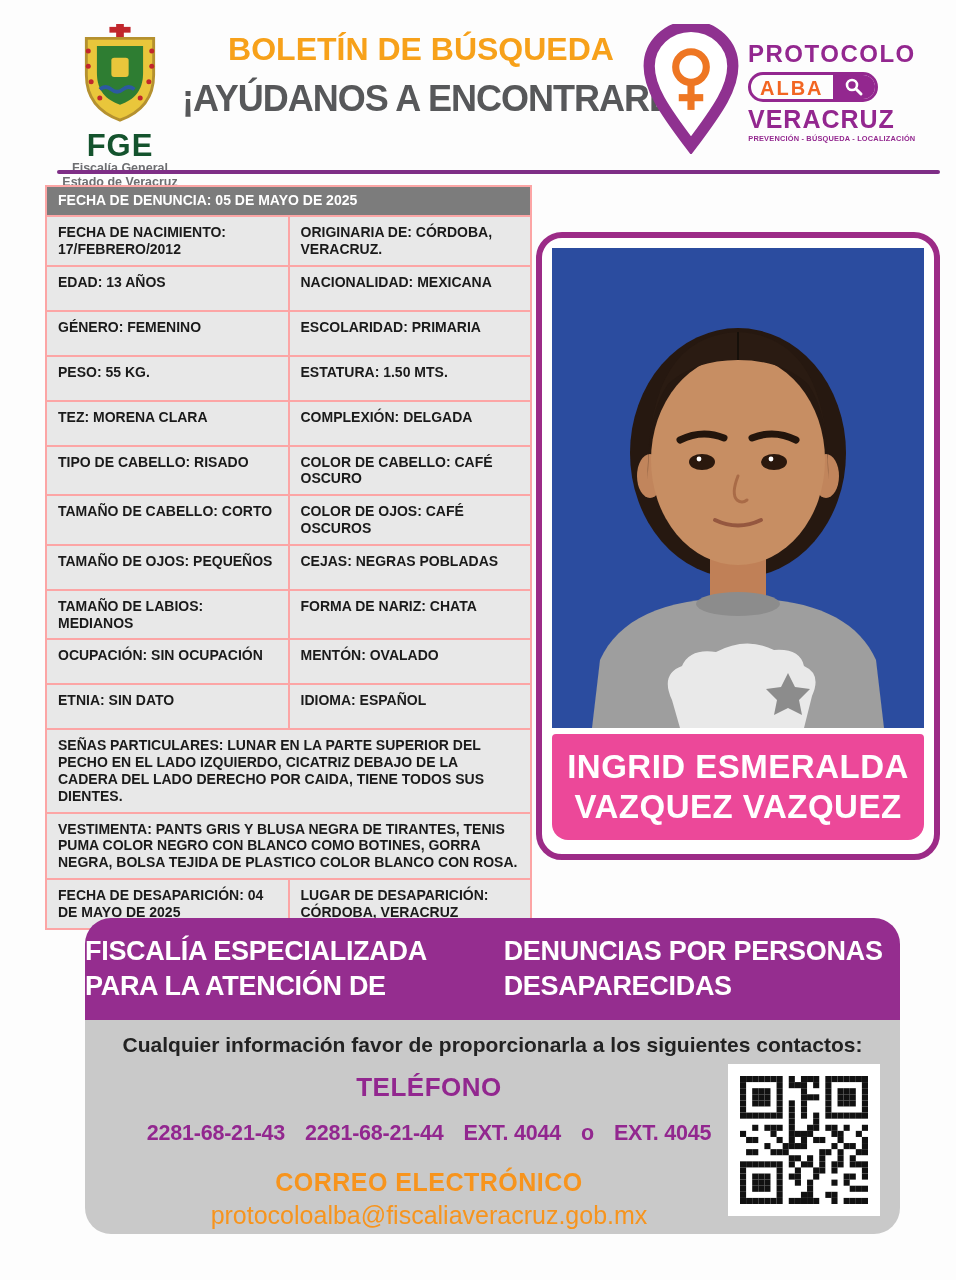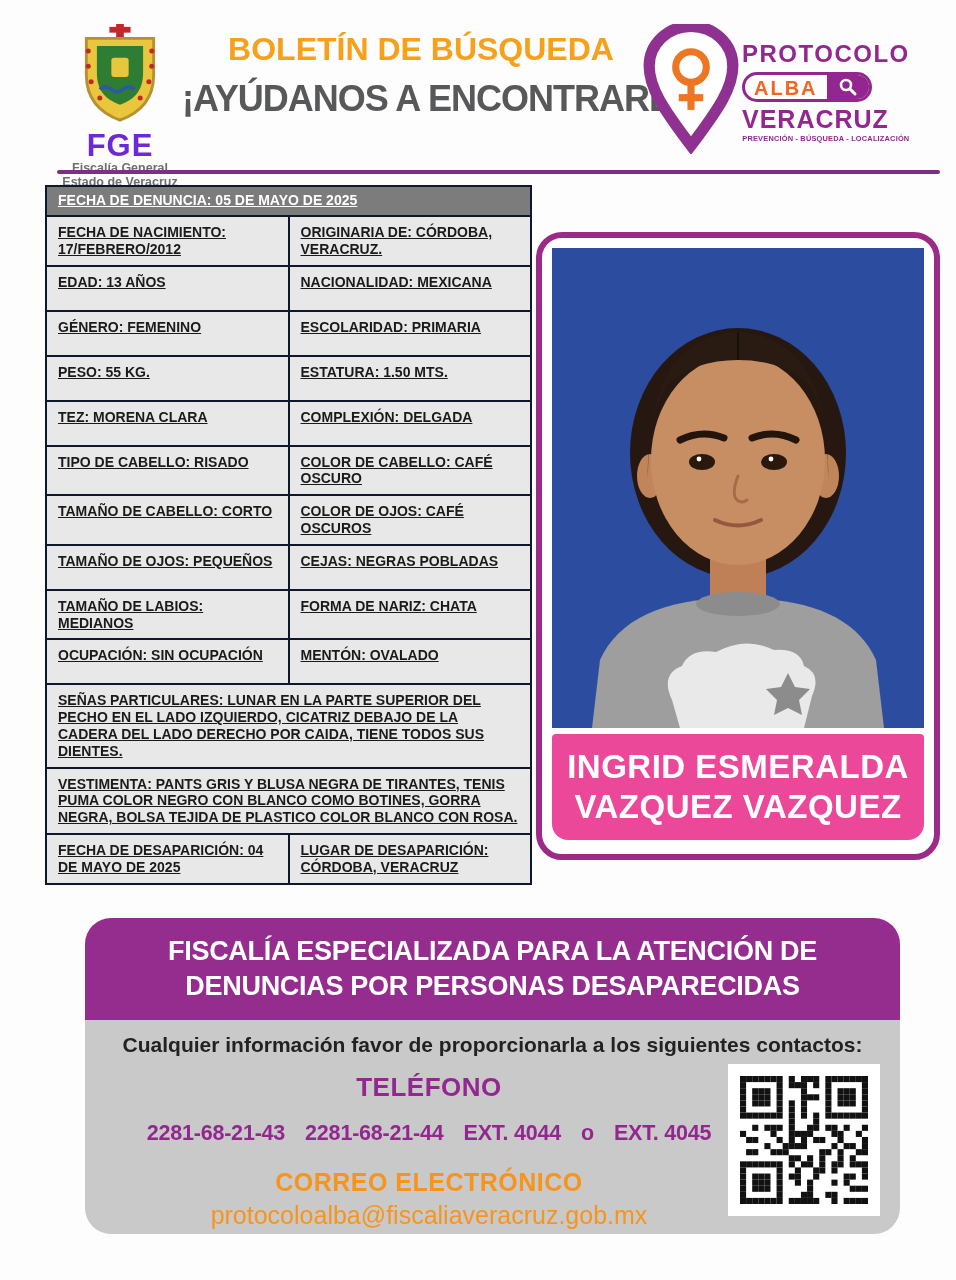--- a/index.html
+++ b/index.html
@@ -2,58 +2,58 @@
 <html><head>
 <meta charset="utf-8">
 <style>
   html,body{margin:0;padding:0;background:#fff;}
   .page{position:relative;width:956px;height:1280px;background:#fdfdfd;overflow:hidden;
         font-family:"Liberation Sans",sans-serif;}
   *{box-sizing:border-box;}
 
   
   .fge-block{position:absolute;left:56px;top:24px;width:128px;text-align:center;}
-  .fge-acronym{font-size:31px;font-weight:900;color:#6d28d9;letter-spacing:1px;line-height:1;margin-top:2px;}
+  .fge-acronym{font-size:31px;font-weight:900;color:#14532d;letter-spacing:1px;line-height:1;margin-top:2px;}
   .fge-org{font-size:12.5px;font-weight:bold;color:#6D6E71;line-height:1.15;}
 
   .title-block{position:absolute;left:182px;top:32px;width:478px;text-align:center;}
   .bulletin-title{font-size:32px;font-weight:900;color:#F7A11A;line-height:1.12;letter-spacing:0;}
   .subtitle{font-size:36px;font-weight:900;color:#57585A;margin-top:10px;letter-spacing:-1px;white-space:nowrap;}
 
-  .alba-block{position:absolute;left:640px;top:24px;width:260px;display:flex;}
+  .alba-block{position:absolute;left:640px;top:24px;width:260px;display:flex;gap:6px;}
   .alba-text{padding-top:16px;}
   .alba-protocolo{font-size:24px;font-weight:bold;color:#93278F;letter-spacing:1.5px;}
   .alba-pill{display:flex;align-items:stretch;border:3px solid #93278F;border-radius:16px;overflow:hidden;
              height:30px;width:fit-content;margin:4px 0;}
   .alba-word{color:#F26522;font-size:20px;font-weight:900;letter-spacing:2px;padding:2px 9px 0 9px;border-radius:8px;}
   .alba-mag{background:#93278F;width:42px;display:flex;align-items:center;justify-content:center;}
   .alba-veracruz{font-size:25px;font-weight:800;color:#93278F;letter-spacing:1px;line-height:1.05;}
   .alba-tagline{font-size:7.4px;font-weight:bold;color:#93278F;letter-spacing:.2px;margin-top:2px;white-space:nowrap;text-align:center;}
 
   .purple-rule{position:absolute;left:57px;top:170px;width:883px;height:4px;background:#7E2E86;border-radius:2px;}
 
   
   .details{position:absolute;left:45px;top:185px;width:487px;border-collapse:collapse;table-layout:fixed;}
-  .details td{border:2px solid #0f172a;background:#E8E8E8;padding:7px 11px;font-size:14px;font-weight:bold;
-              color:#1a1a1a;vertical-align:top;line-height:1.2;height:45px;text-decoration:underline;}
+  .details td{border:2px solid #fca5a5;background:#E8E8E8;padding:7px 11px;font-size:14px;font-weight:bold;
+              color:#1a1a1a;vertical-align:top;line-height:1.2;height:45px;}
   .details td.th{background:#7C7C7C;color:#fff;height:30px;padding:5px 11px;}
   .details td.wide{height:auto;}
 
   
   .photo-card{position:absolute;left:536px;top:232px;width:404px;height:628px;border:6px solid #9C2B87;
               border-radius:26px;background:#fff;padding:10px;}
   .photo-frame{width:100%;height:480px;background:#2B4C9F;overflow:hidden;}
   .photo-frame svg{display:block;}
   .name-plate{margin-top:6px;height:106px;background:#ec4899;border-radius:4px 4px 16px 16px;
               display:flex;flex-direction:column;align-items:center;justify-content:center;}
   .name-line{color:#fff;font-size:33px;font-weight:800;line-height:1.22;letter-spacing:.5px;}
 
   
   .contact-card{position:absolute;left:85px;top:918px;width:815px;}
-  .contact-head{background:#952D8F;border-radius:26px 26px 0 0;height:102px;display:flex;flex-direction:column;
+  .contact-head{background:#952D8F;border-radius:26px 26px 0 0;height:102px;display:flex;flex-direction:row;
                 align-items:center;justify-content:center;}
   .contact-head-line{color:#fff;font-size:27px;font-weight:800;line-height:1.3;letter-spacing:-.3px;}
   .contact-body{background:#C9C9C9;border-radius:0 0 26px 26px;height:214px;position:relative;padding:13px 20px;}
   .contact-instruction{text-align:center;font-size:21px;font-weight:800;color:#222;}
   .contact-col{width:648px;display:flex;flex-direction:column;align-items:center;text-align:right;}
   .phone-label{margin-top:15px;font-size:26px;font-weight:900;color:#92278F;letter-spacing:.5px;}
   .phone-line{margin-top:18px;display:flex;gap:20px;white-space:nowrap;font-size:21.5px;font-weight:700;
               color:#92278F;letter-spacing:-.2px;}
   .email-label{margin-top:22px;font-size:25px;font-weight:900;color:#F7941D;letter-spacing:.5px;}
   .email-text{margin-top:4px;font-size:25px;font-weight:400;color:#F7941D;text-decoration:none;}
@@ -158,20 +158,24 @@
       <td>TAMAÑO DE OJOS: PEQUEÑOS</td>
       <td>CEJAS: NEGRAS POBLADAS</td>
     </tr>
     <tr>
       <td>TAMAÑO DE LABIOS: MEDIANOS</td>
       <td>FORMA DE NARIZ: CHATA</td>
     </tr>
     <tr>
       <td>OCUPACIÓN: SIN OCUPACIÓN</td>
       <td>MENTÓN: OVALADO</td>
+    </tr>
+    <tr>
+      <td>ETNIA: SIN DATO</td>
+      <td>IDIOMA: ESPAÑOL</td>
     </tr>
     <tr>
           <td colspan="2" class="wide">SEÑAS PARTICULARES: LUNAR EN LA PARTE SUPERIOR DEL PECHO EN EL LADO IZQUIERDO, CICATRIZ DEBAJO DE LA CADERA DEL LADO DERECHO POR CAIDA, TIENE TODOS SUS DIENTES.</td>
         </tr>
     <tr>
           <td colspan="2" class="wide">VESTIMENTA: PANTS GRIS Y BLUSA NEGRA DE TIRANTES, TENIS PUMA COLOR NEGRO CON BLANCO COMO BOTINES, GORRA NEGRA, BOLSA TEJIDA DE PLASTICO COLOR BLANCO CON ROSA.</td>
         </tr>
     <tr>
       <td>FECHA DE DESAPARICIÓN: 04 DE MAYO DE 2025</td>
       <td>LUGAR DE DESAPARICIÓN: CÓRDOBA, VERACRUZ</td>

